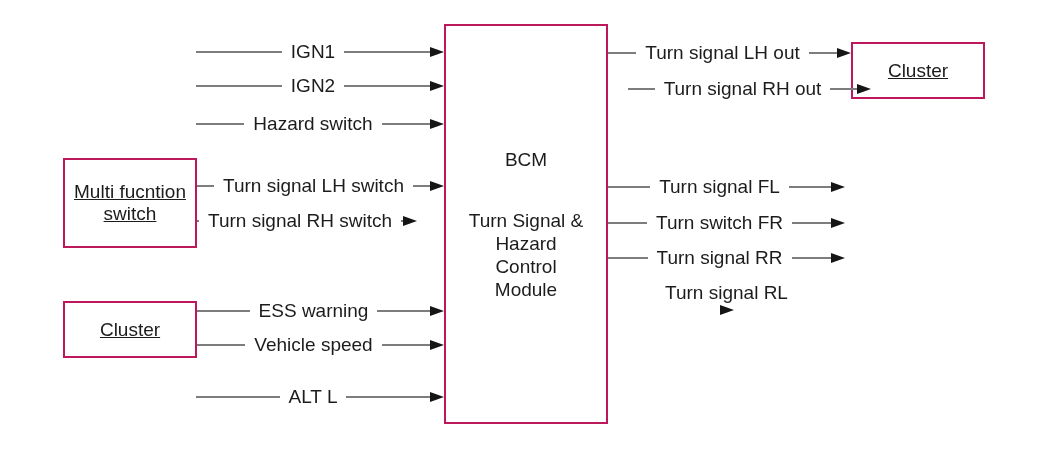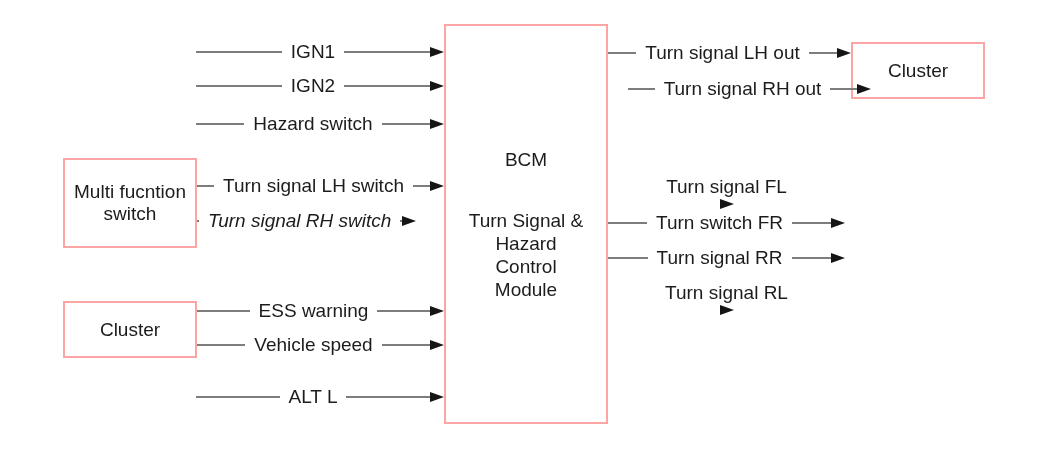--- a/index.html
+++ b/index.html
@@ -11,27 +11,28 @@
   .diagram {
     position: relative;
     width: 1050px;
     height: 451px;
     background: #ffffff;
     overflow: hidden;
     font-size: 19px;
   }
   .box {
     position: absolute;
-    border: 2px solid #fca5a5;
+    border: 2px solid #be185d;
     background: #ffffff;
     display: flex;
     align-items: center;
     justify-content: center;
     text-align: center;
     line-height: 22px;
+    text-decoration: underline;
   }
   .pre-line { white-space: pre-line; }
   .bcm-box { left: 444px; top: 24px; width: 164px; height: 400px; display: block; }
   .bcm-title {
     position: absolute; top: 123px; left: 0; right: 0;
     text-align: center; line-height: 22px;
   }
   .bcm-subtitle {
     position: absolute; top: 183px; left: 0; right: 0;
     text-align: center; line-height: 23px; white-space: pre-line;
@@ -52,28 +53,28 @@
     width: 0; height: 0; flex: 0 0 auto;
     border-top: 5.5px solid transparent;
     border-bottom: 5.5px solid transparent;
     border-left: 14px solid #151515;
   }
   
   .in-1 { left: 196px; top: 40px;  width: 248px; }
   .in-2 { left: 196px; top: 74px;  width: 248px; }
   .in-3 { left: 196px; top: 112px; width: 248px; }
   .in-4 { left: 197px; top: 174px; width: 247px; }
-  .in-5 { left: 197px; top: 209px; width: 212px; font-style: italic; }
+  .in-5 { left: 197px; top: 209px; width: 212px; }
   .in-6 { left: 197px; top: 299px; width: 247px; }
   .in-7 { left: 197px; top: 333px; width: 247px; }
   .in-8 { left: 196px; top: 385px; width: 248px; }
   
   .out-1 { left: 608px; top: 41px;  width: 243px; }
   .out-2 { left: 628px; top: 77px;  width: 243px; }
-  .out-3 { left: 608px; top: 175px; width: 237px; flex-direction: column; }
+  .out-3 { left: 608px; top: 175px; width: 237px; }
   .out-4 { left: 608px; top: 211px; width: 237px; }
   .out-5 { left: 608px; top: 246px; width: 237px; }
   .out-6 { left: 608px; top: 281px; width: 237px; flex-direction: column; }
 </style>
 </head>
 <body>
 
 <div class="diagram">
 
   <div class="box mfs-box">

